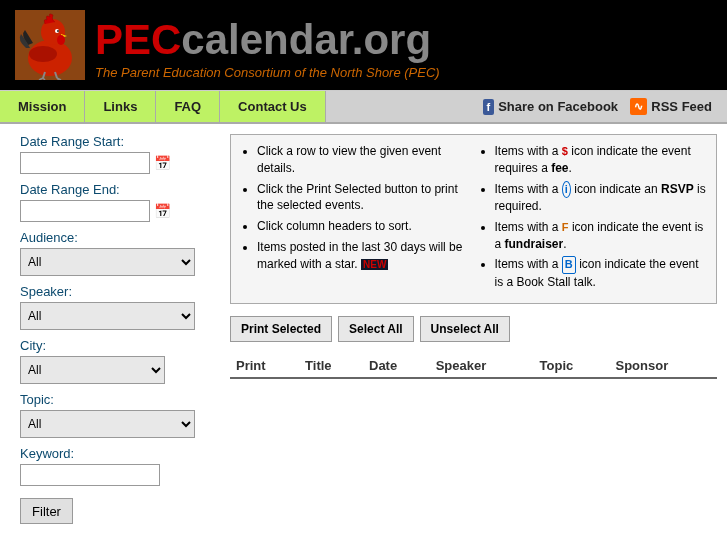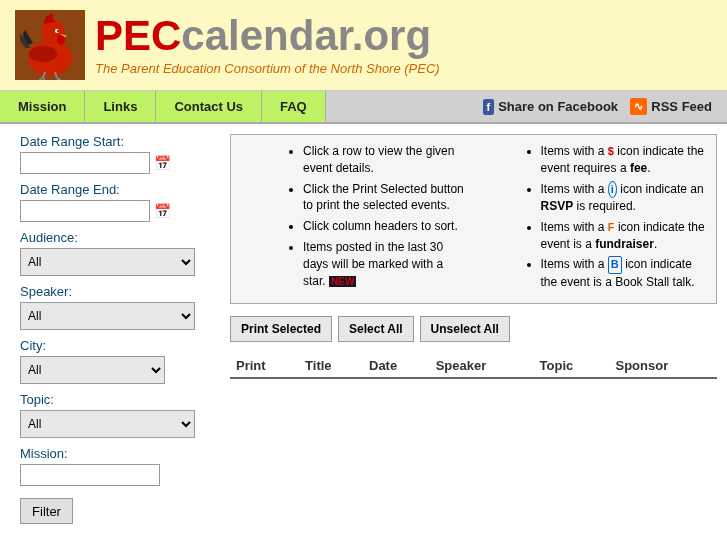--- a/index.html
+++ b/index.html
@@ -1,23 +1,23 @@
 <!DOCTYPE html>
 <html><head>
   <meta charset="utf-8">
   <style>
     * { box-sizing: border-box; margin: 0; padding: 0; }
     body { font-family: Arial, sans-serif; font-size: 13px; background: #fff; width: 727px; }
 
     
     #header {
-      background: #fef9c3;
+      background: #000000;
       padding: 10px 15px;
       display: flex;
-      align-items: center;
+      align-items: flex-end;
       border-bottom: 1px solid #ccc;
     }
     #header-logo-img {
       width: 70px;
       height: 70px;
       margin-right: 10px;
       overflow: hidden;
       flex-shrink: 0;
     }
     #header-title-block { display: flex; flex-direction: column; }
@@ -163,21 +163,21 @@
     #info-box {
       border: 1px solid #aaa;
       background: #f5f5f5;
       padding: 8px 10px;
       display: flex;
       gap: 10px;
       font-size: 12px;
     }
     .info-col { flex: 1; }
     .info-col ul { padding-left: 16px; }
-    .info-col ul li { margin-bottom: 4px; line-height: 1.4; margin-left: 46px; }
+    .info-col ul li { margin-bottom: 4px; line-height: 1.4; }
 
     
     #action-bar {
       display: flex;
       gap: 6px;
       align-items: flex-start;
       padding: 4px 0;
     }
     .action-btn {
       padding: 5px 10px;
@@ -260,22 +260,22 @@
     <div id="site-title">
       <span class="pec">PEC</span><span class="calendar">calendar.org</span>
     </div>
     <div id="site-subtitle">The Parent Education Consortium of the North Shore (PEC)</div>
   </div>
 </div>
 
 <nav id="navbar">
   <div class="nav-item">Mission</div>
   <div class="nav-item">Links</div>
+  <div class="nav-item">FAQ</div>
   <div class="nav-item">Contact Us</div>
-  <div class="nav-item">FAQ</div>
   <div id="nav-social">
     <div class="social-item">
       <span class="fb-icon">f</span>
       <span>Share on Facebook</span>
     </div>
     <div class="social-item">
       <span class="rss-icon">∿</span>
       <span>RSS Feed</span>
     </div>
   </div>
@@ -323,21 +323,21 @@
     </div>
 
     <div class="form-group">
       <label class="form-label">Topic:</label>
       <select class="form-select">
         <option>All</option>
       </select>
     </div>
 
     <div class="form-group">
-      <label class="form-label">Mission:</label>
+      <label class="form-label">Keyword:</label>
       <input type="text" class="keyword-input" value="" style="">
     </div>
 
     <button class="filter-btn">Filter</button>
   </div>
 
   <div id="content">
 
     <div id="info-box">
       <div class="info-col">

